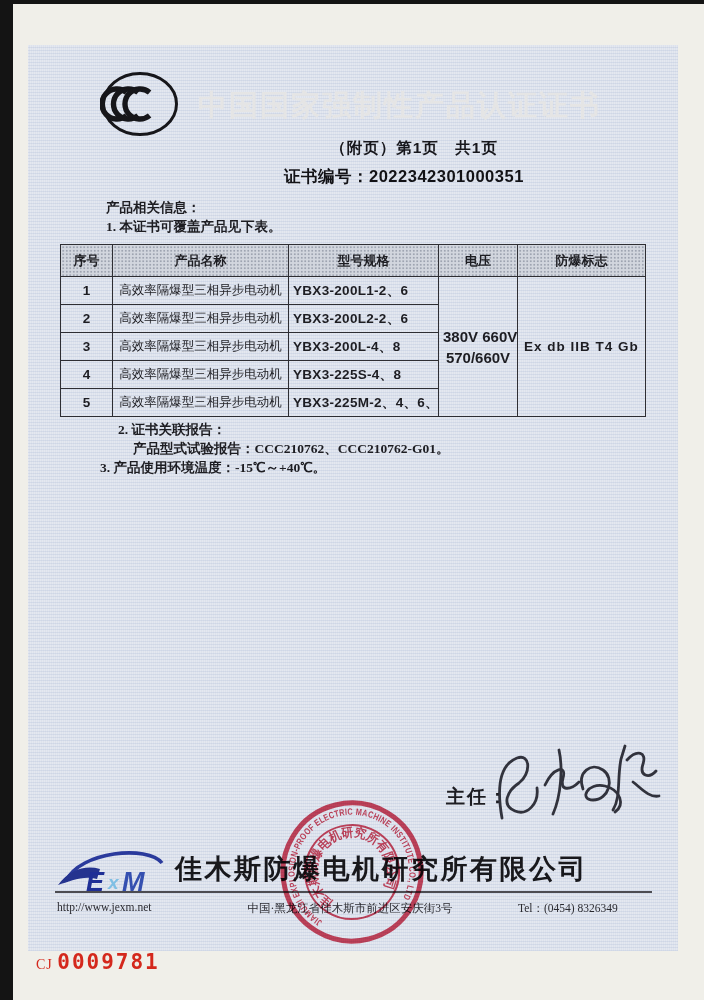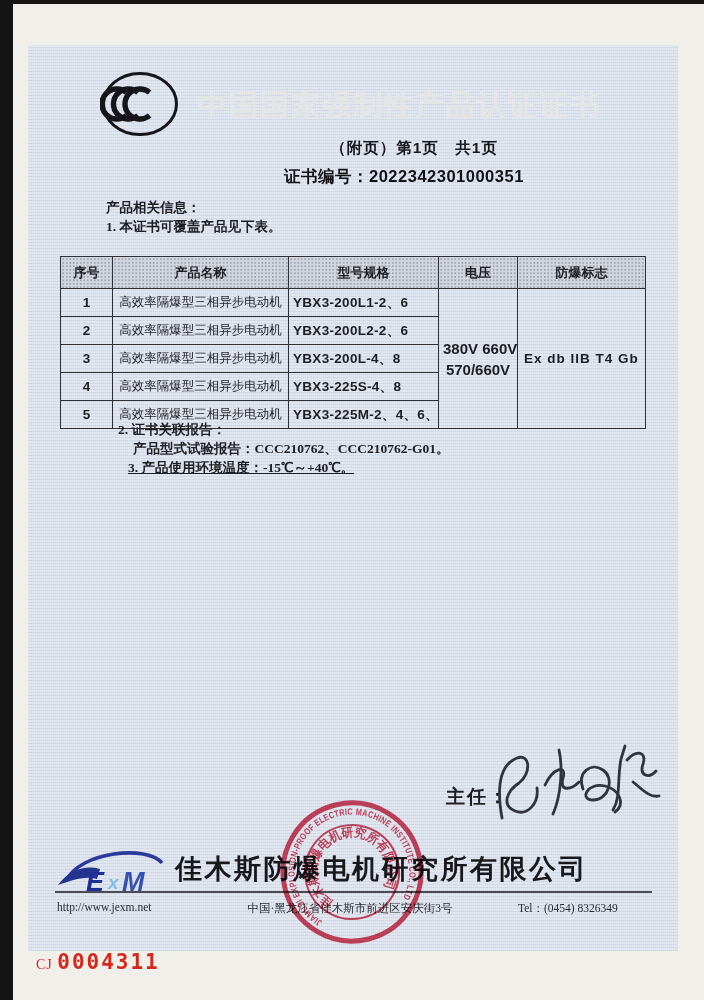--- a/index.html
+++ b/index.html
@@ -30,21 +30,21 @@
     font-size:15.5px;font-weight:bold;letter-spacing:1px;color:#17171c;white-space:nowrap;
   }
   .cert-no-line{
     left:240px;top:166px;font-size:16.5px;font-weight:bold;letter-spacing:.5px;color:#121216;white-space:nowrap;margin-left:44px;
   }
   
   .info-title{left:106px;top:199px;font-family:"Liberation Serif",serif;font-size:13.5px;font-weight:600;}
   .info-line1{left:106px;top:218px;font-family:"Liberation Serif",serif;font-size:13.5px;font-weight:600;}
   
   table.products{
-    position:absolute;left:60px;top:256px;width:585px;
+    position:absolute;left:60px;top:244px;width:585px;
     border-collapse:collapse;table-layout:fixed;
   }
   table.products th,table.products td{
     border:1.6px solid #2e2e33;padding:0 4px;overflow:hidden;white-space:nowrap;
   }
   table.products th{
     height:31px;font-size:13px;font-weight:600;font-family:"Liberation Serif",serif;
     background-color:#d2d6de;
     background-image:radial-gradient(rgba(95,103,122,.45) .8px, transparent .9px);
     background-size:3.5px 3.5px;
@@ -52,21 +52,21 @@
   table.products td{height:27px;}
   td.c-no{text-align:center;font-size:13.5px;font-weight:600;}
   td.c-name{font-family:"Liberation Serif",serif;font-size:12.5px;text-align:center;}
   td.c-model{font-size:13.5px;font-weight:600;letter-spacing:.3px;padding-left:7px;}
   td.c-volt{text-align:center;font-size:15px;font-weight:600;line-height:1.4;}
   td.c-ex{text-align:center;font-size:13.5px;font-weight:600;letter-spacing:1px;}
   
   .note{font-family:"Liberation Serif",serif;font-size:13.5px;font-weight:600;white-space:nowrap;}
   .note-2{left:118px;top:421px;}
   .note-2b{left:133px;top:440px;}
-  .note-3{left:128px;top:459px;text-decoration:underline;}
+  .note-3{left:100px;top:459px;}
   
   .director-label{left:446px;top:784px;font-size:19px;font-weight:bold;letter-spacing:2px;}
   .signature-svg{left:486px;top:738px;}
   
   .stamp-svg{left:278px;top:798px;mix-blend-mode:multiply;opacity:.92;}
   
   .company-name{
     left:175px;top:851px;font-size:27px;font-weight:bold;letter-spacing:2.5px;color:#18181c;white-space:nowrap;
   }
   .jem-logo{left:56px;top:841px;}
@@ -195,14 +195,14 @@
       <textPath href="#ring-path" xlink:href="#ring-path" startOffset="0" textLength="266" lengthAdjust="spacingAndGlyphs">JIAMUSI EXPLOSION-PROOF ELECTRIC MACHINE INSTITUTE CO., LTD</textPath>
     </text>
     <text font-family="Liberation Serif, serif" font-size="12.5" font-weight="bold">
       <textPath href="#inner-path" xlink:href="#inner-path" startOffset="0" textLength="164" lengthAdjust="spacingAndGlyphs">佳木斯防爆电机研究所有限公司</textPath>
     </text>
   </g>
 </svg>
 
 <div class="abs serial">
   <span class="prefix">CJ</span>
-  <span class="number">0004311</span>
+  <span class="number">0009781</span>
 </div>
 
 </body></html>

